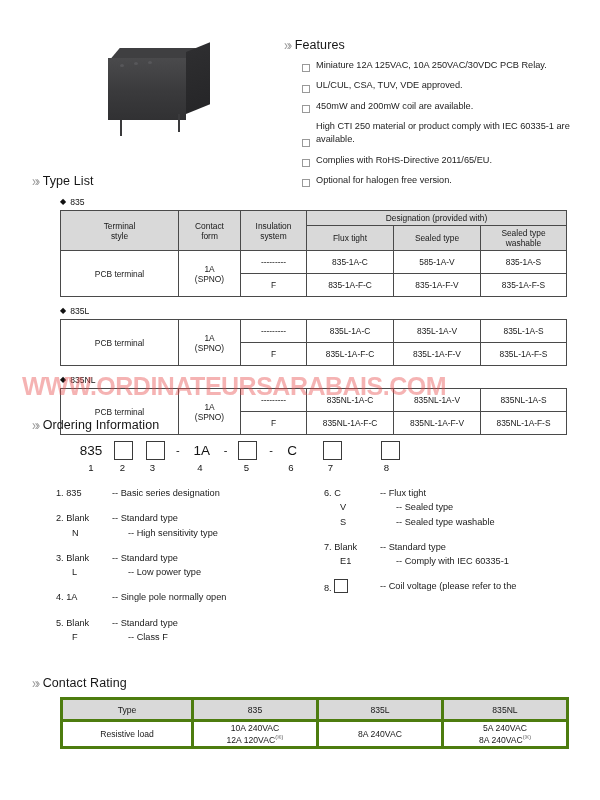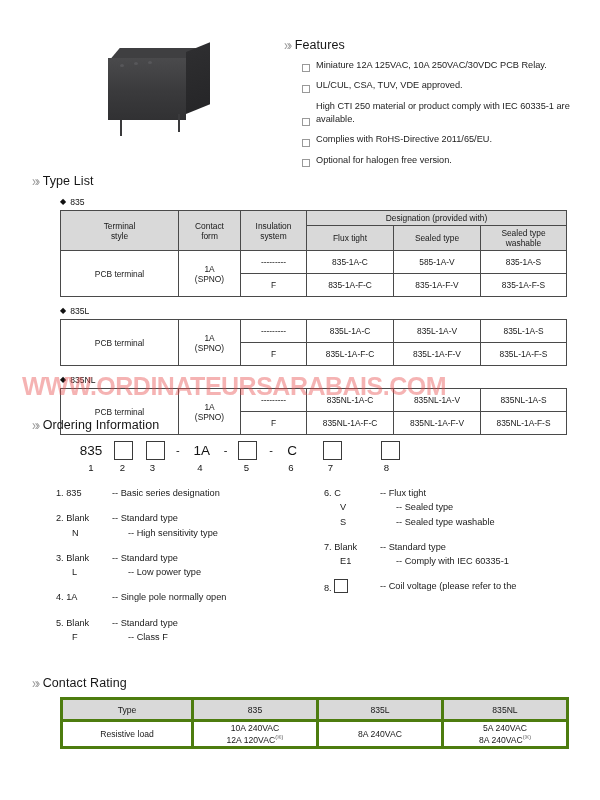--- a/index.html
+++ b/index.html
@@ -309,20 +309,24 @@
       <span class="section-title">Features</span>
     </div>
     <div class="feature-list">
       <div class="feature-item">
         <span class="cbox"></span>
         <span class="feature-text">Miniature 12A 125VAC, 10A 250VAC/30VDC PCB Relay.</span>
       </div>
       <div class="feature-item">
         <span class="cbox"></span>
         <span class="feature-text">UL/CUL, CSA, TUV, VDE approved.</span>
+      </div>
+      <div class="feature-item">
+        <span class="cbox"></span>
+        <span class="feature-text">450mW and 200mW coil are available.</span>
       </div>
       <div class="feature-item">
         <span class="cbox"></span>
         <span class="feature-text">High CTI 250 material or product comply with IEC 60335-1 are available.</span>
       </div>
       <div class="feature-item">
         <span class="cbox"></span>
         <span class="feature-text">Complies with RoHS-Directive 2011/65/EU.</span>
       </div>
       <div class="feature-item">

